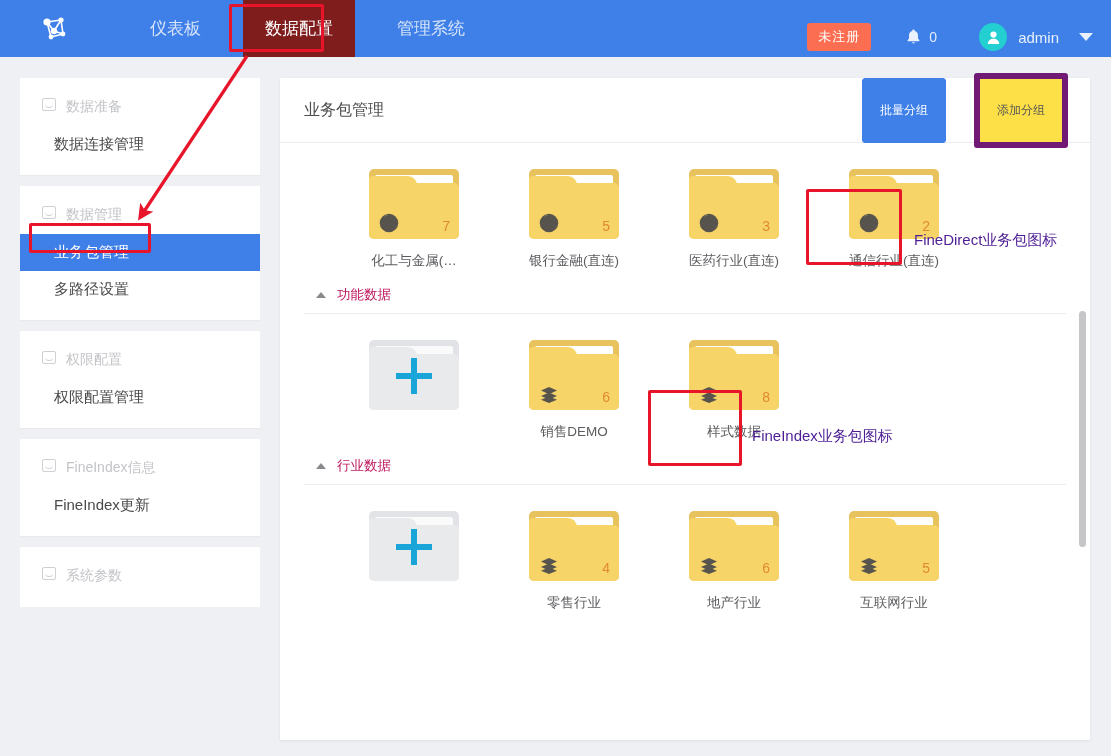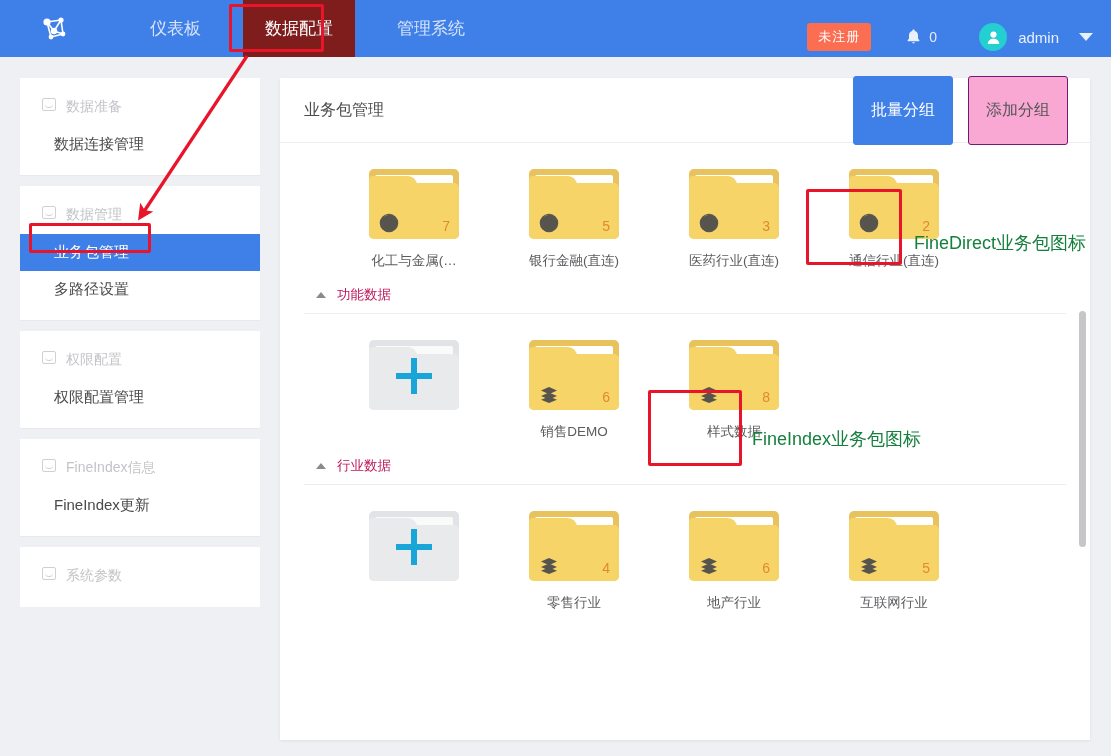--- a/index.html
+++ b/index.html
@@ -79,25 +79,25 @@
   .main {
     position: absolute; left: 280px; top: 78px; width: 810px; height: 662px;
     background: #ffffff; box-shadow: 0 1px 3px rgba(0,0,0,0.07);
   }
   .main-head {
     height: 65px; display: flex; align-items: center;
     border-bottom: 1px solid #ededf0; padding: 0 22px 0 24px;
   }
   .main-title { font-size: 16px; color: #4c4c4f; flex: 1; }
   .btn {
-    font-size: 16px; border-radius: 3px; padding: 23px 17px; cursor: pointer;
+    font-size: 12px; border-radius: 3px; padding: 23px 17px; cursor: pointer;
     white-space: nowrap;
   }
   .btn-primary { background: #3e7fe8; color: #fff; border: 1px solid #3e7fe8; }
-  .btn-default { background: #f9a8d4; color: #555; border: 1px solid #701a75; margin-left: 15px; }
+  .btn-default { background: #fde047; color: #555; border: 6px solid #701a75; margin-left: 28px; }
 
   .main-body {
     position: relative; height: 597px; overflow: hidden;
   }
   .scroll-area { position: absolute; inset: 0; padding: 0 24px; }
 
   .grid {
     display: flex; padding: 26px 0 8px 30px;
   }
   .tile {
@@ -167,21 +167,21 @@
     position: absolute; left: 0; top: 168px; width: 7px; height: 236px;
     background: #c6c6c8; border-radius: 4px;
   }
 
   
   .anno-box {
     position: absolute; border: 3px solid #e8152a; border-radius: 2px;
     pointer-events: none;
   }
   .anno-text {
-    position: absolute; color: #15803d; font-size: 18px; white-space: nowrap;
+    position: absolute; color: #4c1d95; font-size: 15px; white-space: nowrap;
     pointer-events: none;
   }
   .anno-svg { position: absolute; left: 0; top: 0; width: 1111px; height: 756px;
     pointer-events: none; }
 </style>
 </head>
 <body>
 
 <div class="header">
 

